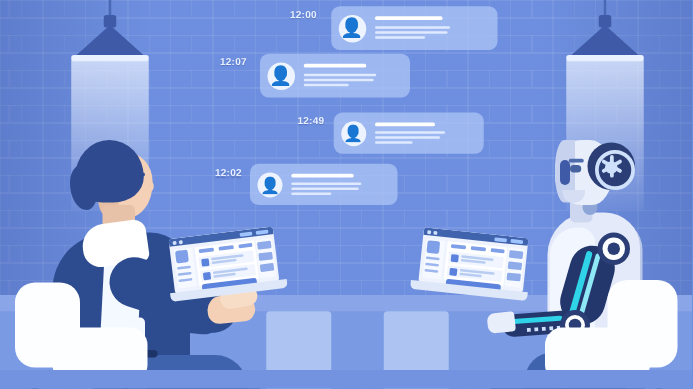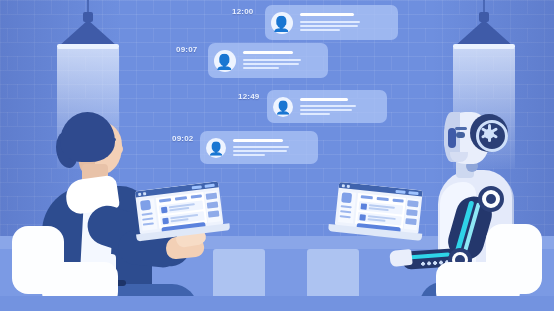--- a/index.html
+++ b/index.html
@@ -167,41 +167,41 @@
       <div class="ts" style="left: 232px; top: 7px;">12:00</div>
       <div class="bubble" style="left: 265px; top: 5px; width: 133px; height: 35px;">
         <div class="av" style="left: 6px; top: 7px; width: 22px; height: 22px;">
           <div class="glyph" style="font-size: 15px; line-height: 1;">👤</div>
         </div>
         <div class="ttl" style="left: 35px; top: 8px; width: 54px;"></div>
         <div class="ln" style="left: 35px; top: 16px; width: 60px;"></div>
         <div class="ln" style="left: 35px; top: 20px; width: 58px;"></div>
         <div class="ln" style="left: 35px; top: 24px; width: 40px;"></div>
       </div>
-      <div class="ts" style="left: 176px; top: 45px;">09:07</div>
+      <div class="ts" style="left: 176px; top: 45px;">12:07</div>
       <div class="bubble" style="left: 208px; top: 43px; width: 120px; height: 35px;">
         <div class="av" style="left: 6px; top: 7px; width: 22px; height: 22px;">
           <div class="glyph" style="font-size: 15px; line-height: 1;">👤</div>
         </div>
         <div class="ttl" style="left: 35px; top: 8px; width: 50px;"></div>
         <div class="ln" style="left: 35px; top: 16px; width: 58px;"></div>
         <div class="ln" style="left: 35px; top: 20px; width: 56px;"></div>
         <div class="ln" style="left: 35px; top: 24px; width: 36px;"></div>
       </div>
       <div class="ts" style="left: 238px; top: 92px;">12:49</div>
       <div class="bubble" style="left: 267px; top: 90px; width: 120px; height: 33px;">
         <div class="av" style="left: 6px; top: 7px; width: 20px; height: 20px;">
           <div class="glyph" style="font-size: 13px; line-height: 1;">👤</div>
         </div>
         <div class="ttl" style="left: 33px; top: 8px; width: 48px;"></div>
         <div class="ln" style="left: 33px; top: 15px; width: 56px;"></div>
         <div class="ln" style="left: 33px; top: 19px; width: 52px;"></div>
         <div class="ln" style="left: 33px; top: 23px; width: 30px;"></div>
       </div>
-      <div class="ts" style="left: 172px; top: 134px;">09:02</div>
+      <div class="ts" style="left: 172px; top: 134px;">12:02</div>
       <div class="bubble" style="left: 200px; top: 131px; width: 118px; height: 33px;">
         <div class="av" style="left: 6px; top: 7px; width: 20px; height: 20px;">
           <div class="glyph" style="font-size: 13px; line-height: 1;">👤</div>
         </div>
         <div class="ttl" style="left: 33px; top: 8px; width: 50px;"></div>
         <div class="ln" style="left: 33px; top: 15px; width: 56px;"></div>
         <div class="ln" style="left: 33px; top: 19px; width: 54px;"></div>
         <div class="ln" style="left: 33px; top: 23px; width: 32px;"></div>
       </div>
     </div>

